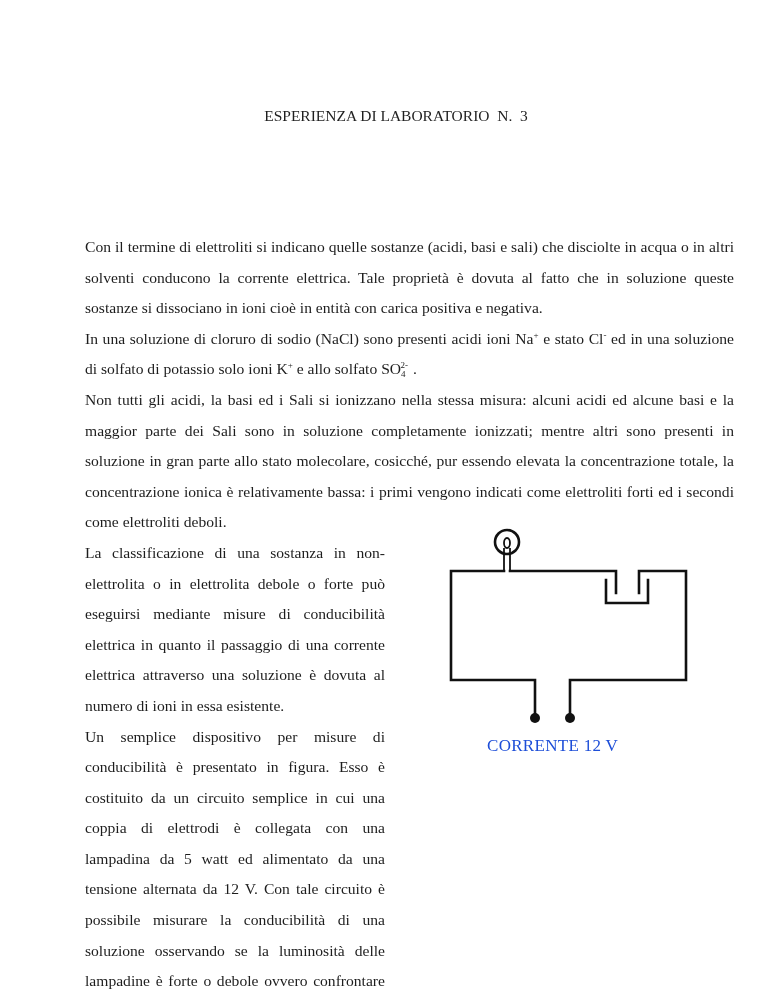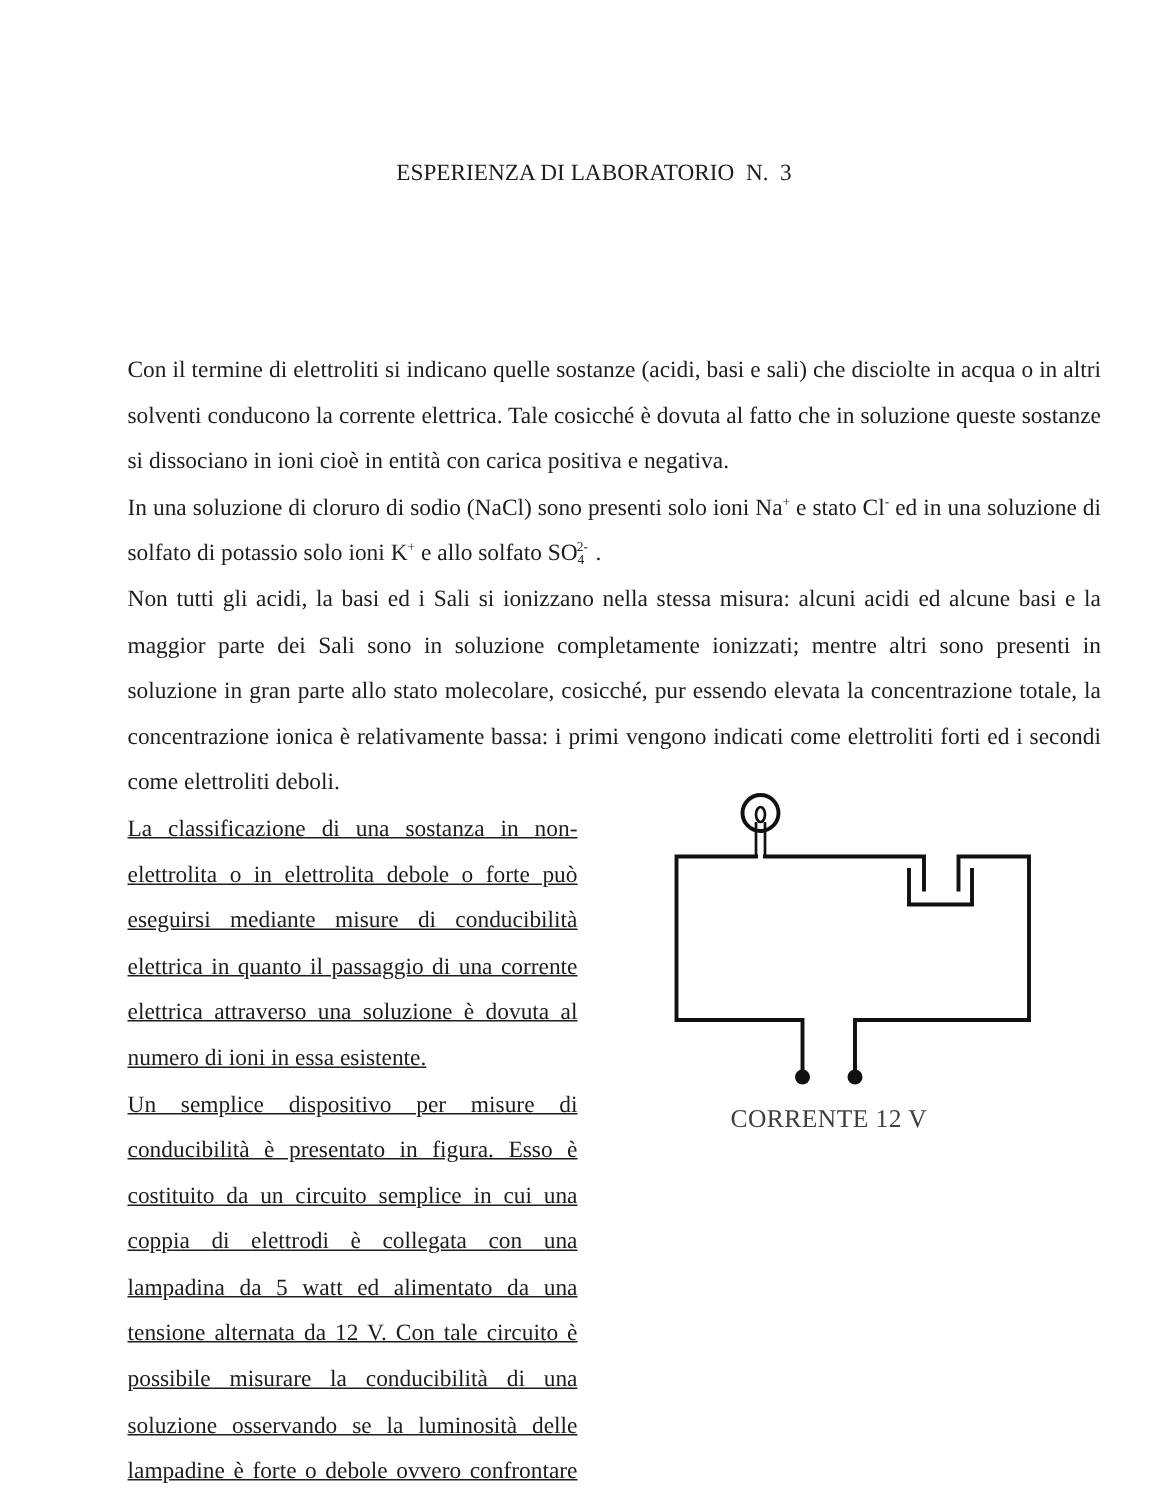--- a/index.html
+++ b/index.html
@@ -43,21 +43,20 @@
       text-align: justify;
       color: #1d1d1d;
     }
     .body-text p {
       margin: 0;
       text-align: justify;
       text-align-last: left;
     }
     .narrow {
       width: 300px;
-      text-decoration: underline;
     }
     sup, sub {
       font-size: 9px;
       line-height: 0;
       position: relative;
     }
     sup { vertical-align: baseline; top: -6px; }
     sub { vertical-align: baseline; top: 3px; }
 
     .figure {
@@ -70,34 +69,34 @@
     .figure svg {
       position: absolute;
       left: 0; top: 0;
     }
     .fig-caption {
       position: absolute;
       left: 55px;
       top: 231px;
       font-size: 17px;
       letter-spacing: 0.3px;
-      color: #404040;
+      color: #1d4ed8;
       white-space: pre;
     }
   </style>
 </head>
 <body>
 
 <div class="page">
 
   <div class="heading h-lab">ESPERIENZA DI LABORATORIO  N.  3</div>
 
   <div class="body-text">
-    <p>Con il termine di elettroliti si indicano quelle sostanze (acidi, basi e sali) che disciolte in acqua o in altri solventi conducono la corrente elettrica. Tale cosicché è dovuta al fatto che in soluzione queste sostanze si dissociano in ioni cioè in entità con carica positiva e negativa.</p>
-    <p><span>In una soluzione di cloruro di sodio (NaCl) sono presenti solo ioni Na</span><sup>+</sup><span> e stato Cl</span><sup>-</sup><span> ed in una soluzione di solfato di potassio solo ioni K</span><sup>+</sup><span> e allo solfato SO</span><sub>4</sub><sup style="left:-5px;">2-</sup><span>.</span></p>
+    <p>Con il termine di elettroliti si indicano quelle sostanze (acidi, basi e sali) che disciolte in acqua o in altri solventi conducono la corrente elettrica. Tale proprietà è dovuta al fatto che in soluzione queste sostanze si dissociano in ioni cioè in entità con carica positiva e negativa.</p>
+    <p><span>In una soluzione di cloruro di sodio (NaCl) sono presenti acidi ioni Na</span><sup>+</sup><span> e stato Cl</span><sup>-</sup><span> ed in una soluzione di solfato di potassio solo ioni K</span><sup>+</sup><span> e allo solfato SO</span><sub>4</sub><sup style="left:-5px;">2-</sup><span>.</span></p>
     <p>Non tutti gli acidi, la basi ed i Sali si ionizzano nella stessa misura: alcuni acidi ed alcune basi e la maggior parte dei Sali sono in soluzione completamente ionizzati; mentre altri sono presenti in soluzione in gran parte allo stato molecolare, cosicché, pur essendo elevata la concentrazione totale, la concentrazione ionica è relativamente bassa: i primi vengono indicati come elettroliti forti ed i secondi come elettroliti deboli.</p>
     <p class="narrow">La classificazione di una sostanza in non-elettrolita o in elettrolita debole o forte può eseguirsi mediante misure di conducibilità elettrica in quanto il passaggio di una corrente elettrica attraverso una soluzione è dovuta al numero di ioni in essa esistente.</p>
     <p class="narrow">Un semplice dispositivo per misure di conducibilità è presentato in figura. Esso è costituito da un circuito semplice in cui una coppia di elettrodi è collegata con una lampadina da 5 watt ed alimentato da una tensione alternata da 12 V. Con tale circuito è possibile misurare la conducibilità di una soluzione osservando se la luminosità delle lampadine è forte o debole ovvero confrontare fra loro le conducibilità di due diverse soluzioni.</p>
   </div>
 
   <div class="figure">
     <svg width="320" height="270" viewBox="0 0 320 270">
       <g fill="none" stroke="#111" stroke-width="2.6" stroke-linejoin="miter" stroke-linecap="square">
 
         <path d="M 72 66 L 19 66 L 19 175 L 103 175 L 103 212"></path>

